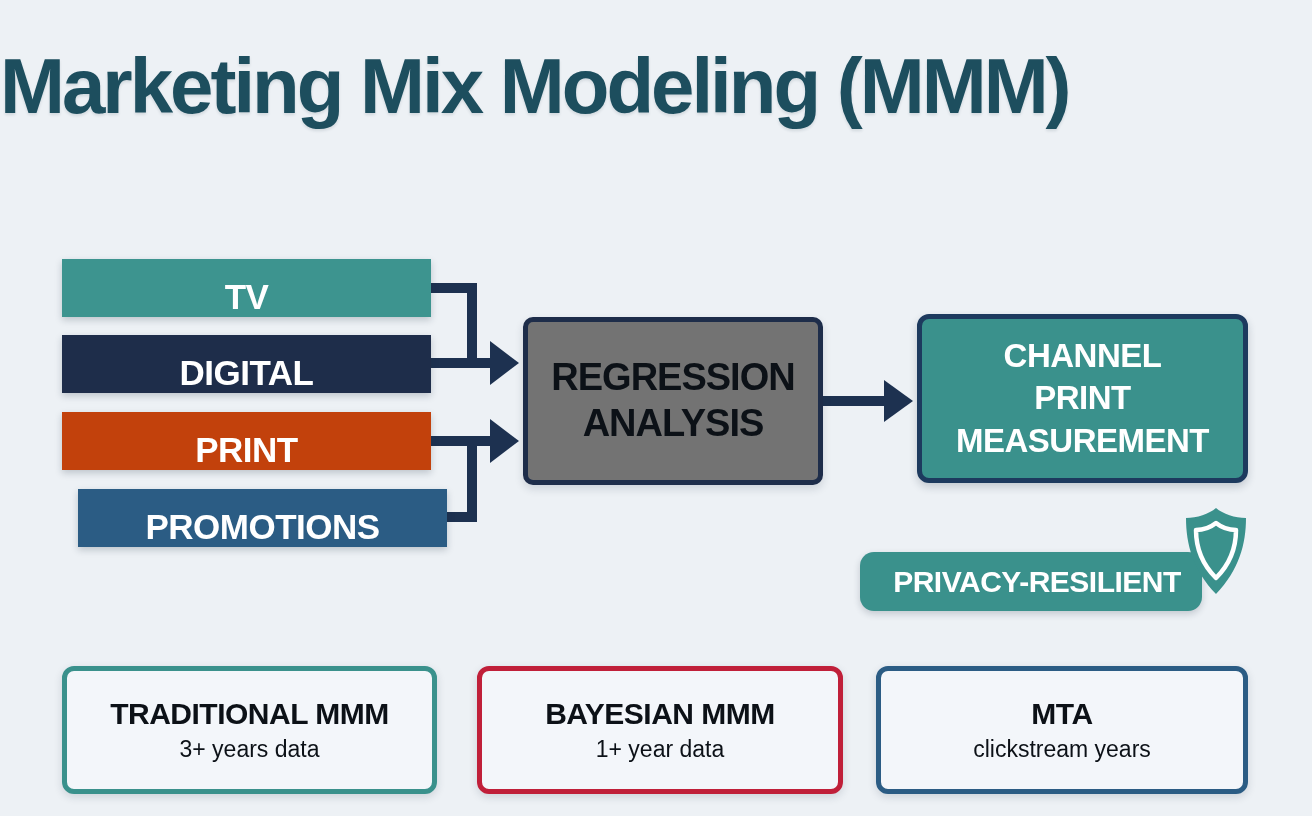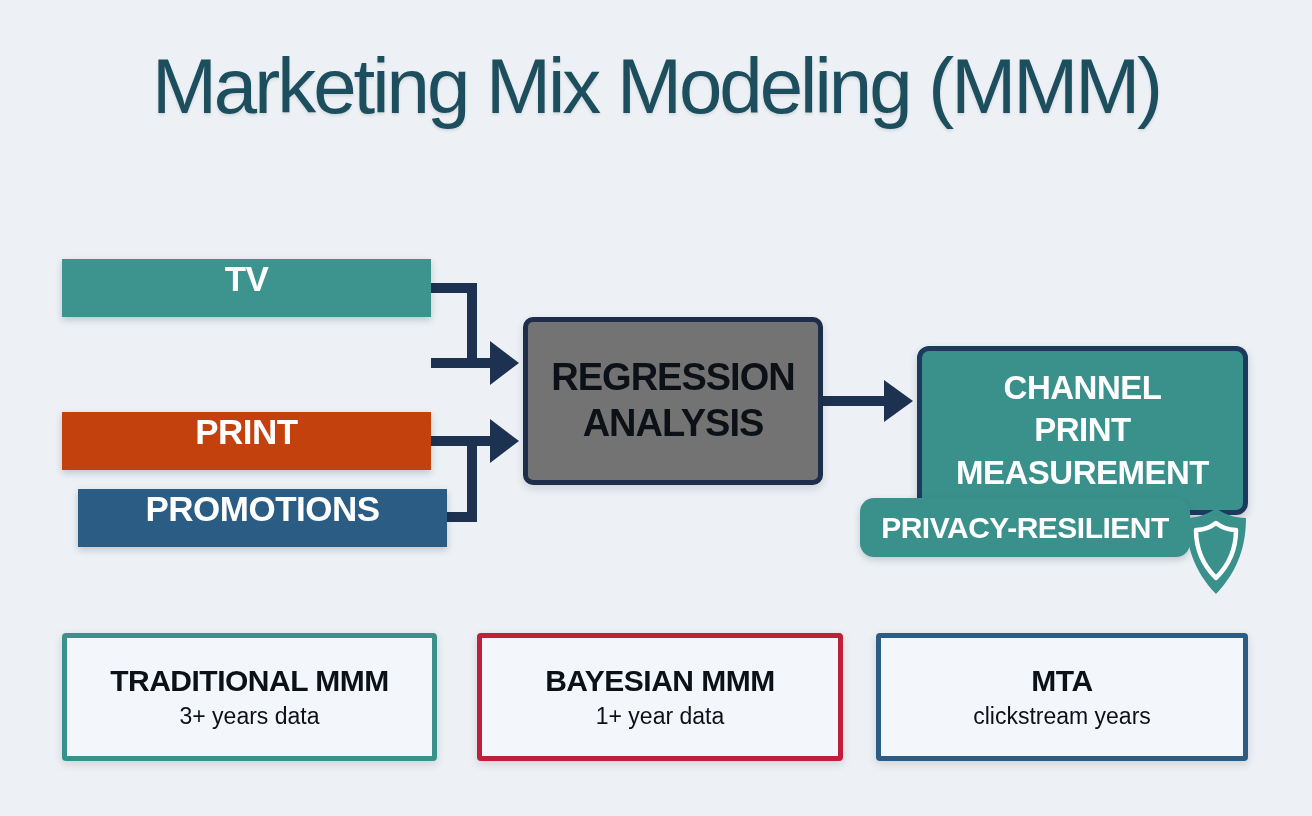--- a/index.html
+++ b/index.html
@@ -7,42 +7,41 @@
     position: relative;
     width: 1312px;
     height: 816px;
     overflow: hidden;
     font-family: "Liberation Sans", "DejaVu Sans", sans-serif;
     background: #edf1f5;
   }
   .title {
     position: absolute;
     top: 46px; left: 0; width: 100%;
-    text-align: center;
     font-size: 78px;
-    font-weight: normal;
+    font-weight: bold;
     letter-spacing: -3px;
     line-height: 1.05;
     color: #1d4e5e;
     text-shadow: 0 2px 3px rgba(20,40,60,.12);
   }
   .subtitle {
     position: absolute;
     top: 182px; left: 0; width: 100%;
     text-align: center;
     font-size: 44px;
     font-weight: bold;
     letter-spacing: -1px;
     color: #10161f;
   }
   .connectors { position: absolute; left: 0; top: 0; pointer-events: none; }
   .bar {
     position: absolute;
     left: 62px; width: 369px; height: 58px;
-    display: flex; align-items: flex-start; justify-content: center;
+    display: flex; align-items: flex-end; justify-content: center;
     color: #ffffff;
     font-size: 35px; font-weight: bold; letter-spacing: -0.5px;
     box-shadow: 0 3px 7px rgba(25,40,60,.22);
   }
   .bar-tv        { top: 259px; }
   .bar-digital   { top: 335px; }
   .bar-print     { top: 412px; }
   .bar-promos    { top: 489px; }
   .reg-box {
     position: absolute;
@@ -62,35 +61,36 @@
     border-radius: 12px;
     background: #3a918c;
     color: #ffffff;
     display: flex; flex-direction: column; align-items: center; justify-content: center;
     font-size: 33px; font-weight: bold; letter-spacing: -0.5px;
     line-height: 1.28;
     box-shadow: 0 4px 9px rgba(25,40,60,.2);
   }
   .privacy-badge {
     position: absolute;
-    left: 860px; top: 498px; width: 330px; height: 59px;
+    left: 860px; top: 552px; width: 330px; height: 59px;
     background: #3a918c;
     border-radius: 14px;
     color: #ffffff;
     display: flex; align-items: center; justify-content: center;
     font-size: 30px; font-weight: bold; letter-spacing: -0.5px;
     box-shadow: 0 3px 7px rgba(25,40,60,.2);
+    padding-left: 12px;
   }
   .shield-wrap { position: absolute; left: 1180px; top: 506px; width: 72px; height: 92px; }
   .approach {
     position: absolute;
-    top: 633px; height: 118px;
+    top: 666px; height: 118px;
     background: #f3f6fa;
     border: 5px solid #3a918c;
-    border-radius: 4px;
+    border-radius: 12px;
     display: flex; flex-direction: column; align-items: center; justify-content: center;
     color: #0c1117;
     box-shadow: 0 3px 8px rgba(25,40,60,.15);
   }
   .approach-1 { left: 62px;  width: 365px; }
   .approach-2 { left: 477px; width: 356px; }
   .approach-3 { left: 876px; width: 362px; }
   .approach .a-title { font-size: 30px; font-weight: bold; letter-spacing: -0.5px; }
   .approach .a-detail { font-size: 23px; margin-top: 5px; font-weight: normal; }
 </style>
@@ -112,33 +112,36 @@
       <polygon points="490,419 519,441 490,463"></polygon>
       <polygon points="884,380 913,401 884,422"></polygon>
     </g>
   </svg>
 
   <div class="title" style="color: rgb(29, 78, 94);">Marketing Mix Modeling (MMM)</div>
 
   <div class="bar bar-tv" style="background: rgb(61, 148, 143);">
     <span>TV</span>
   </div>
+  <div class="bar bar-digital" style="background: rgb(30, 45, 74);">
+    <span>DIGITAL</span>
+  </div>
   <div class="bar bar-print" style="background: #c2410c;">
     <span>PRINT</span>
   </div>
   <div class="bar bar-promos" style="background: rgb(43, 92, 132); margin-left: 16px;">
     <span>PROMOTIONS</span>
   </div>
 
   <div class="reg-box">
     <span>REGRESSION</span>
     <span>ANALYSIS</span>
   </div>
 
-  <div class="impact-box" style="background: rgb(58, 145, 140); border-color: rgb(29, 58, 94); margin-top: 32px;">
+  <div class="impact-box" style="background: rgb(58, 145, 140); border-color: rgb(29, 58, 94);">
     <span>CHANNEL</span>
     <span>PRINT</span>
     <span>MEASUREMENT</span>
   </div>
 
   <div class="privacy-badge" style="background: rgb(58, 145, 140);">
     <span>PRIVACY-RESILIENT</span>
   </div>
   <div class="shield-wrap">
     <svg width="72" height="92" viewBox="0 0 72 92">

